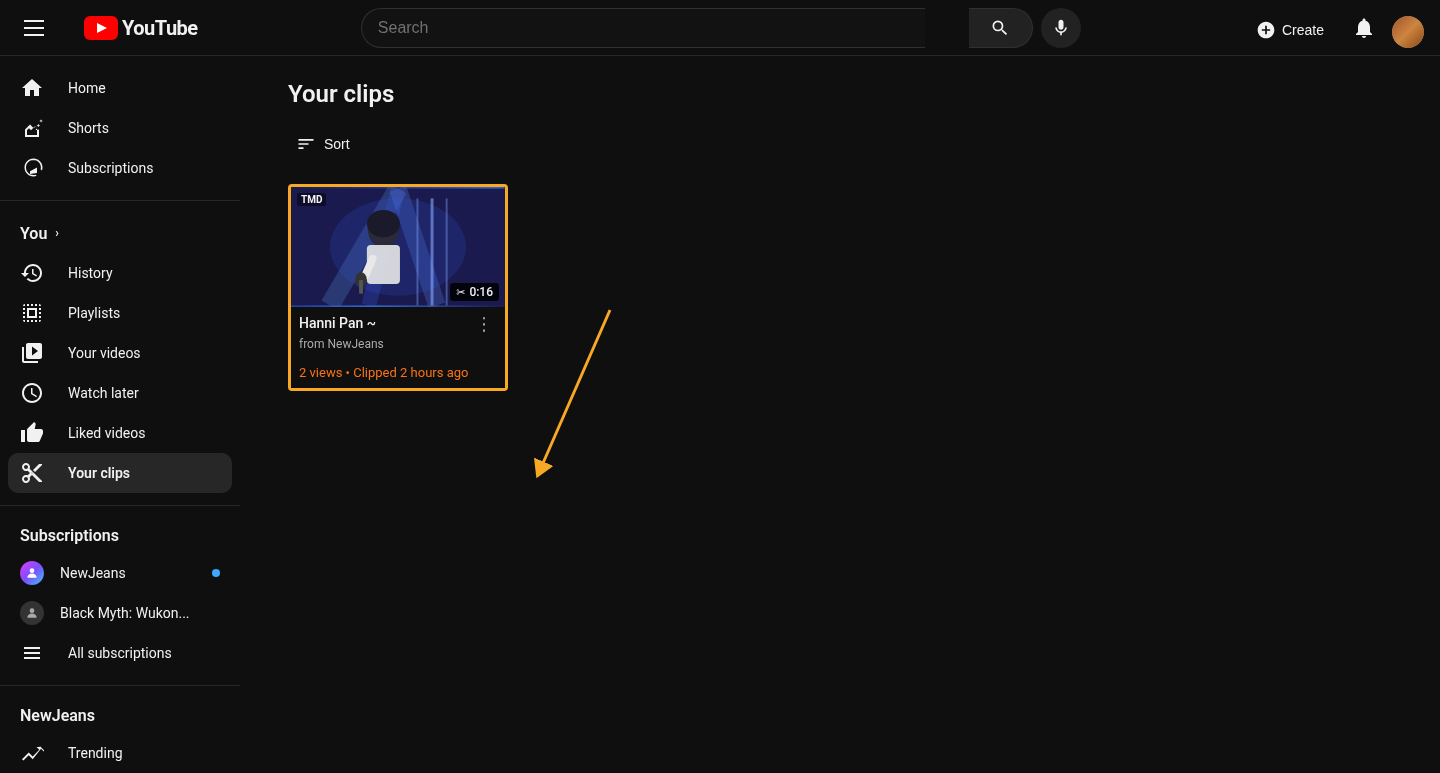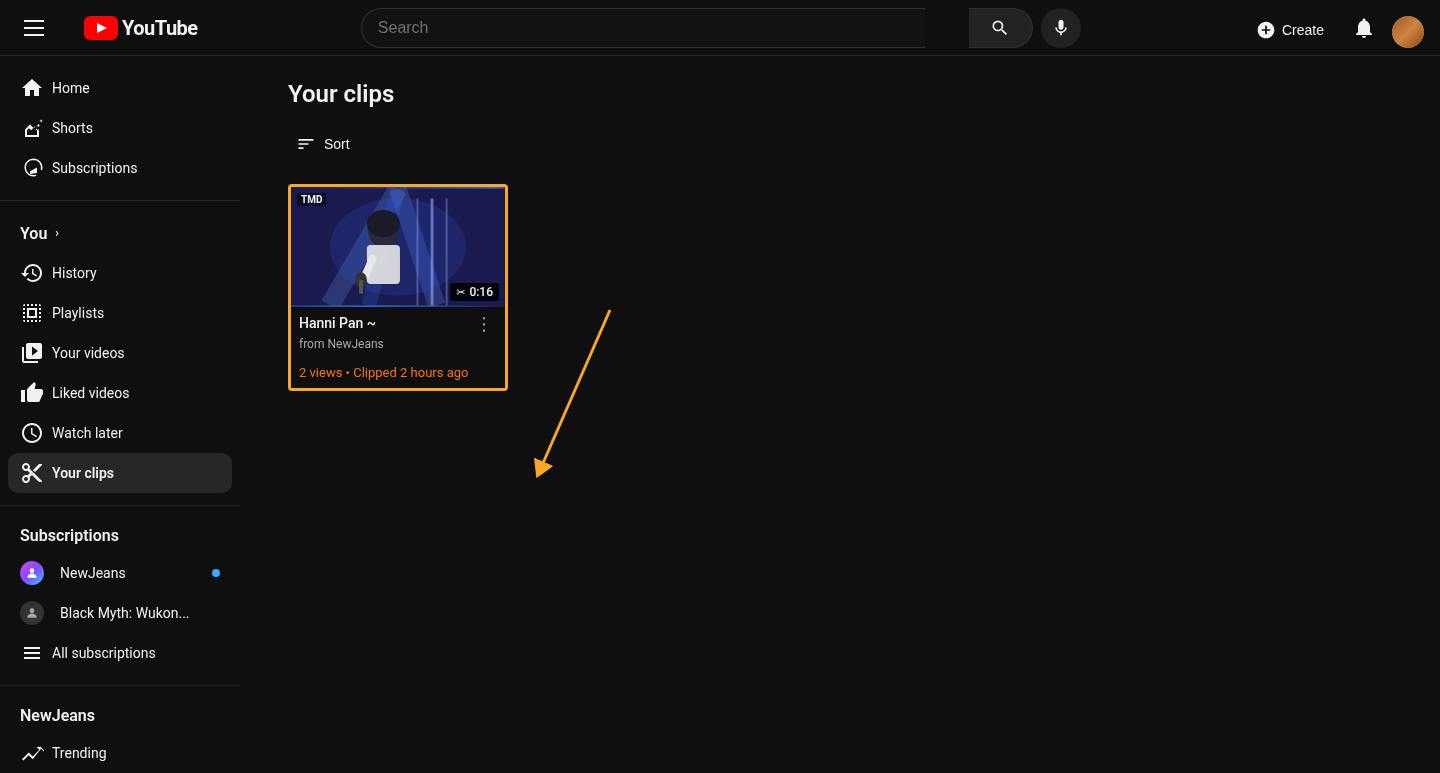--- a/index.html
+++ b/index.html
@@ -176,21 +176,21 @@
       overflow-y: auto;
       padding: 12px 0;
       height: 100%;
     }
     .sidebar::-webkit-scrollbar { width: 4px; }
     .sidebar::-webkit-scrollbar-thumb { background: #444; border-radius: 4px; }
 
     .sidebar-item {
       display: flex;
       align-items: center;
-      gap: 8px;
+      gap: 24px;
       padding: 0 12px;
       height: 40px;
       cursor: pointer;
       border-radius: 10px;
       margin: 0 8px;
     }
     .sidebar-item.active { background: #272727; }
     .sidebar-item-icon {
       width: 24px;
       height: 24px;
@@ -504,33 +504,33 @@
         <svg width="24" height="24" viewBox="0 0 24 24">
             <path d="M4 6H2v14c0 1.1.9 2 2 2h14v-2H4V6zm16-4H8c-1.1 0-2 .9-2 2v12c0 1.1.9 2 2 2h12c1.1 0 2-.9 2-2V4c0-1.1-.9-2-2-2zm-8 12.5v-9l6 4.5-6 4.5z" fill="#f1f1f1"></path>
           </svg>
       </div>
       <span class="sidebar-item-label">Your videos</span>
     </div>
 
     <div class="sidebar-item">
       <div class="sidebar-item-icon">
         <svg width="24" height="24" viewBox="0 0 24 24">
+            <path d="M12 2C6.5 2 2 6.5 2 12s4.5 10 10 10 10-4.5 10-10S17.5 2 12 2zm0 18c-4.41 0-8-3.59-8-8s3.59-8 8-8 8 3.59 8 8-3.59 8-8 8zm.5-13H11v6l5.25 3.15.75-1.23-4.5-2.67V7z" fill="#f1f1f1"></path>
+          </svg>
+      </div>
+      <span class="sidebar-item-label">Watch later</span>
+    </div>
+
+    <div class="sidebar-item">
+      <div class="sidebar-item-icon">
+        <svg width="24" height="24" viewBox="0 0 24 24">
             <path d="M1 21h4V9H1v12zm22-11c0-1.1-.9-2-2-2h-6.31l.95-4.57.03-.32c0-.41-.17-.79-.44-1.06L14.17 1 7.59 7.59C7.22 7.95 7 8.45 7 9v10c0 1.1.9 2 2 2h9c.83 0 1.54-.5 1.84-1.22l3.02-7.05c.09-.23.14-.47.14-.73v-2z" fill="#f1f1f1"></path>
           </svg>
       </div>
       <span class="sidebar-item-label">Liked videos</span>
-    </div>
-
-    <div class="sidebar-item">
-      <div class="sidebar-item-icon">
-        <svg width="24" height="24" viewBox="0 0 24 24">
-            <path d="M12 2C6.5 2 2 6.5 2 12s4.5 10 10 10 10-4.5 10-10S17.5 2 12 2zm0 18c-4.41 0-8-3.59-8-8s3.59-8 8-8 8 3.59 8 8-3.59 8-8 8zm.5-13H11v6l5.25 3.15.75-1.23-4.5-2.67V7z" fill="#f1f1f1"></path>
-          </svg>
-      </div>
-      <span class="sidebar-item-label">Watch later</span>
     </div>
 
     <div class="sidebar-item active">
       <div class="sidebar-item-icon">
         <svg width="24" height="24" viewBox="0 0 24 24">
             <path d="M9.64 7.64c.23-.5.36-1.05.36-1.64 0-2.21-1.79-4-4-4S2 3.79 2 6s1.79 4 4 4c.59 0 1.14-.13 1.64-.36L10 12l-2.36 2.36C7.14 14.13 6.59 14 6 14c-2.21 0-4 1.79-4 4s1.79 4 4 4 4-1.79 4-4c0-.59-.13-1.14-.36-1.64L12 14l7 7h3v-1L9.64 7.64zM6 8c-1.1 0-2-.89-2-2s.9-2 2-2 2 .89 2 2-.9 2-2 2zm0 12c-1.1 0-2-.89-2-2s.9-2 2-2 2 .89 2 2-.9 2-2 2zm6-7.5c-.28 0-.5-.22-.5-.5s.22-.5.5-.5.5.22.5.5-.22.5-.5.5zM19 3l-6 6 2 2 7-7V3z" fill="#f1f1f1"></path>
           </svg>
       </div>
       <span class="sidebar-item-label">Your clips</span>
     </div>

